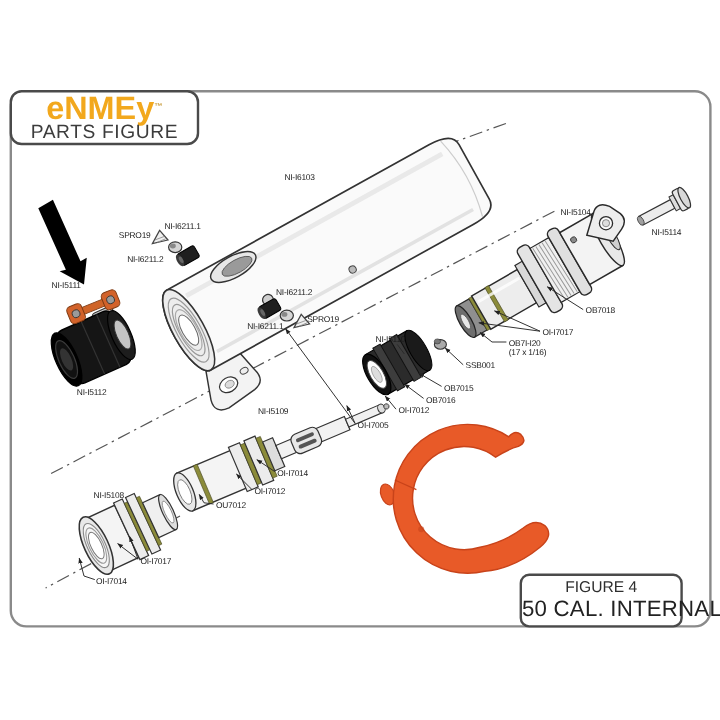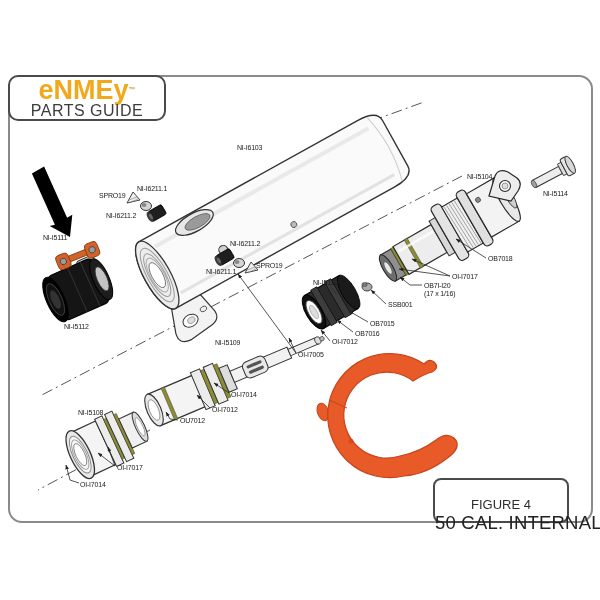--- a/index.html
+++ b/index.html
@@ -8,21 +8,21 @@
   .frame{position:absolute;left:8px;top:75px;width:585px;height:448px;box-sizing:border-box;
          border:2px solid #8a8a8a;border-radius:14px;background:#fff;}
   .logo-box{position:absolute;left:8px;top:75px;width:158px;height:46px;box-sizing:border-box;
          border:2px solid #4a4a4a;border-radius:10px;background:#fff;z-index:5;
          display:flex;flex-direction:column;align-items:center;justify-content:center;}
   .brand{font-weight:bold;font-size:27px;line-height:24px;color:#f2a81d;letter-spacing:0px;}
   .brand sup{font-size:7px;color:#c79a3a;vertical-align:top;}
   .brand-sub{font-size:16px;color:#3c3c3c;letter-spacing:0.5px;line-height:17px;}
   .figure-box{position:absolute;left:433px;top:478px;width:136px;height:45px;box-sizing:border-box;
          border:2px solid #4a4a4a;border-radius:8px;background:#fff;z-index:5;
-         text-align:center;padding-top:18px;}
+         text-align:center;padding-top:2px;}
   .figure-title{font-size:13px;color:#2e2e2e;line-height:14px;}
   .figure-sub{font-size:18.5px;color:#222;line-height:22px;letter-spacing:0.2px;white-space:nowrap;}
   .watermark{position:absolute;left:452px;top:483px;z-index:9;font-size:22px;font-weight:bold;
          color:#a5b1b8;opacity:0.78;letter-spacing:0.5px;pointer-events:none;}
   svg{position:absolute;left:0;top:0;z-index:4;}
   svg text{font-family:"Liberation Sans",sans-serif;font-size:7px;fill:#1a1a1a;letter-spacing:-0.2px;}
   .lead{stroke:#2a2a2a;stroke-width:0.8;fill:none;}
   .axis{stroke:#555;stroke-width:1;fill:none;stroke-dasharray:11 4 2 4;}
 </style>
 </head>
@@ -251,21 +251,21 @@
       <text x="212" y="412">OI-I7012</text>
       <text x="180" y="423">OU7012</text>
       <text x="78" y="415">NI-I5108</text>
       <text x="117" y="470">OI-I7017</text>
       <text x="80" y="487">OI-I7014</text>
     </g>
   </svg>
 
   <div class="logo-box">
     <div class="brand"><span>eNMEy</span><sup>™</sup></div>
-    <div class="brand-sub">PARTS GUIDE</div>
+    <div class="brand-sub">PARTS FIGURE</div>
   </div>
 
   <div class="figure-box">
     <div class="figure-title">FIGURE 4</div>
     <div class="figure-sub">50 CAL. INTERNALS</div>
   </div>
 
 </div>
 
 </body></html>

